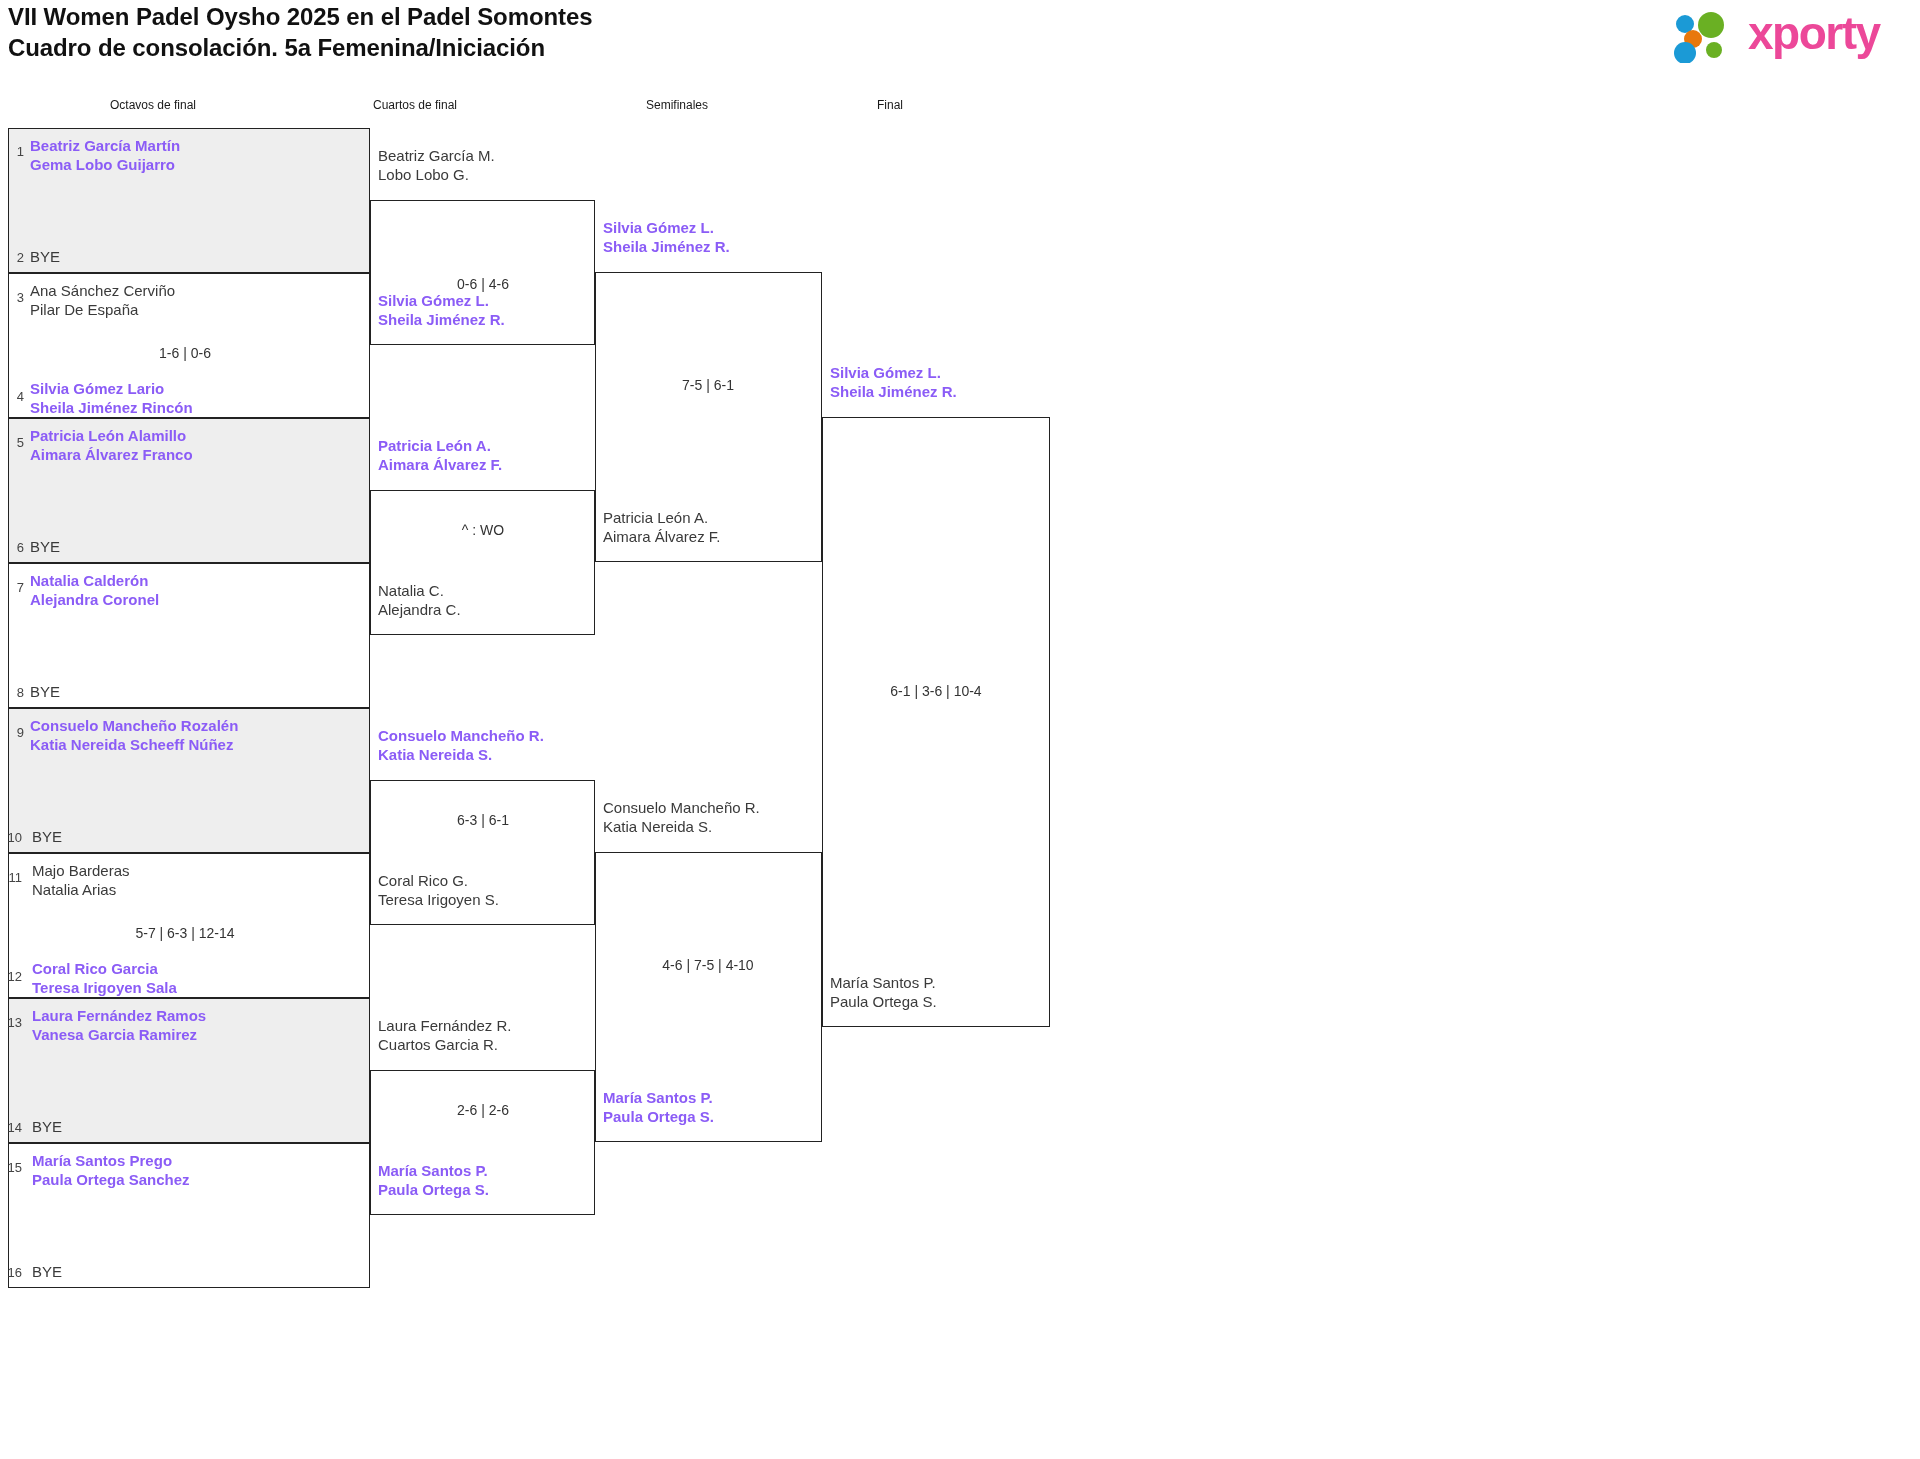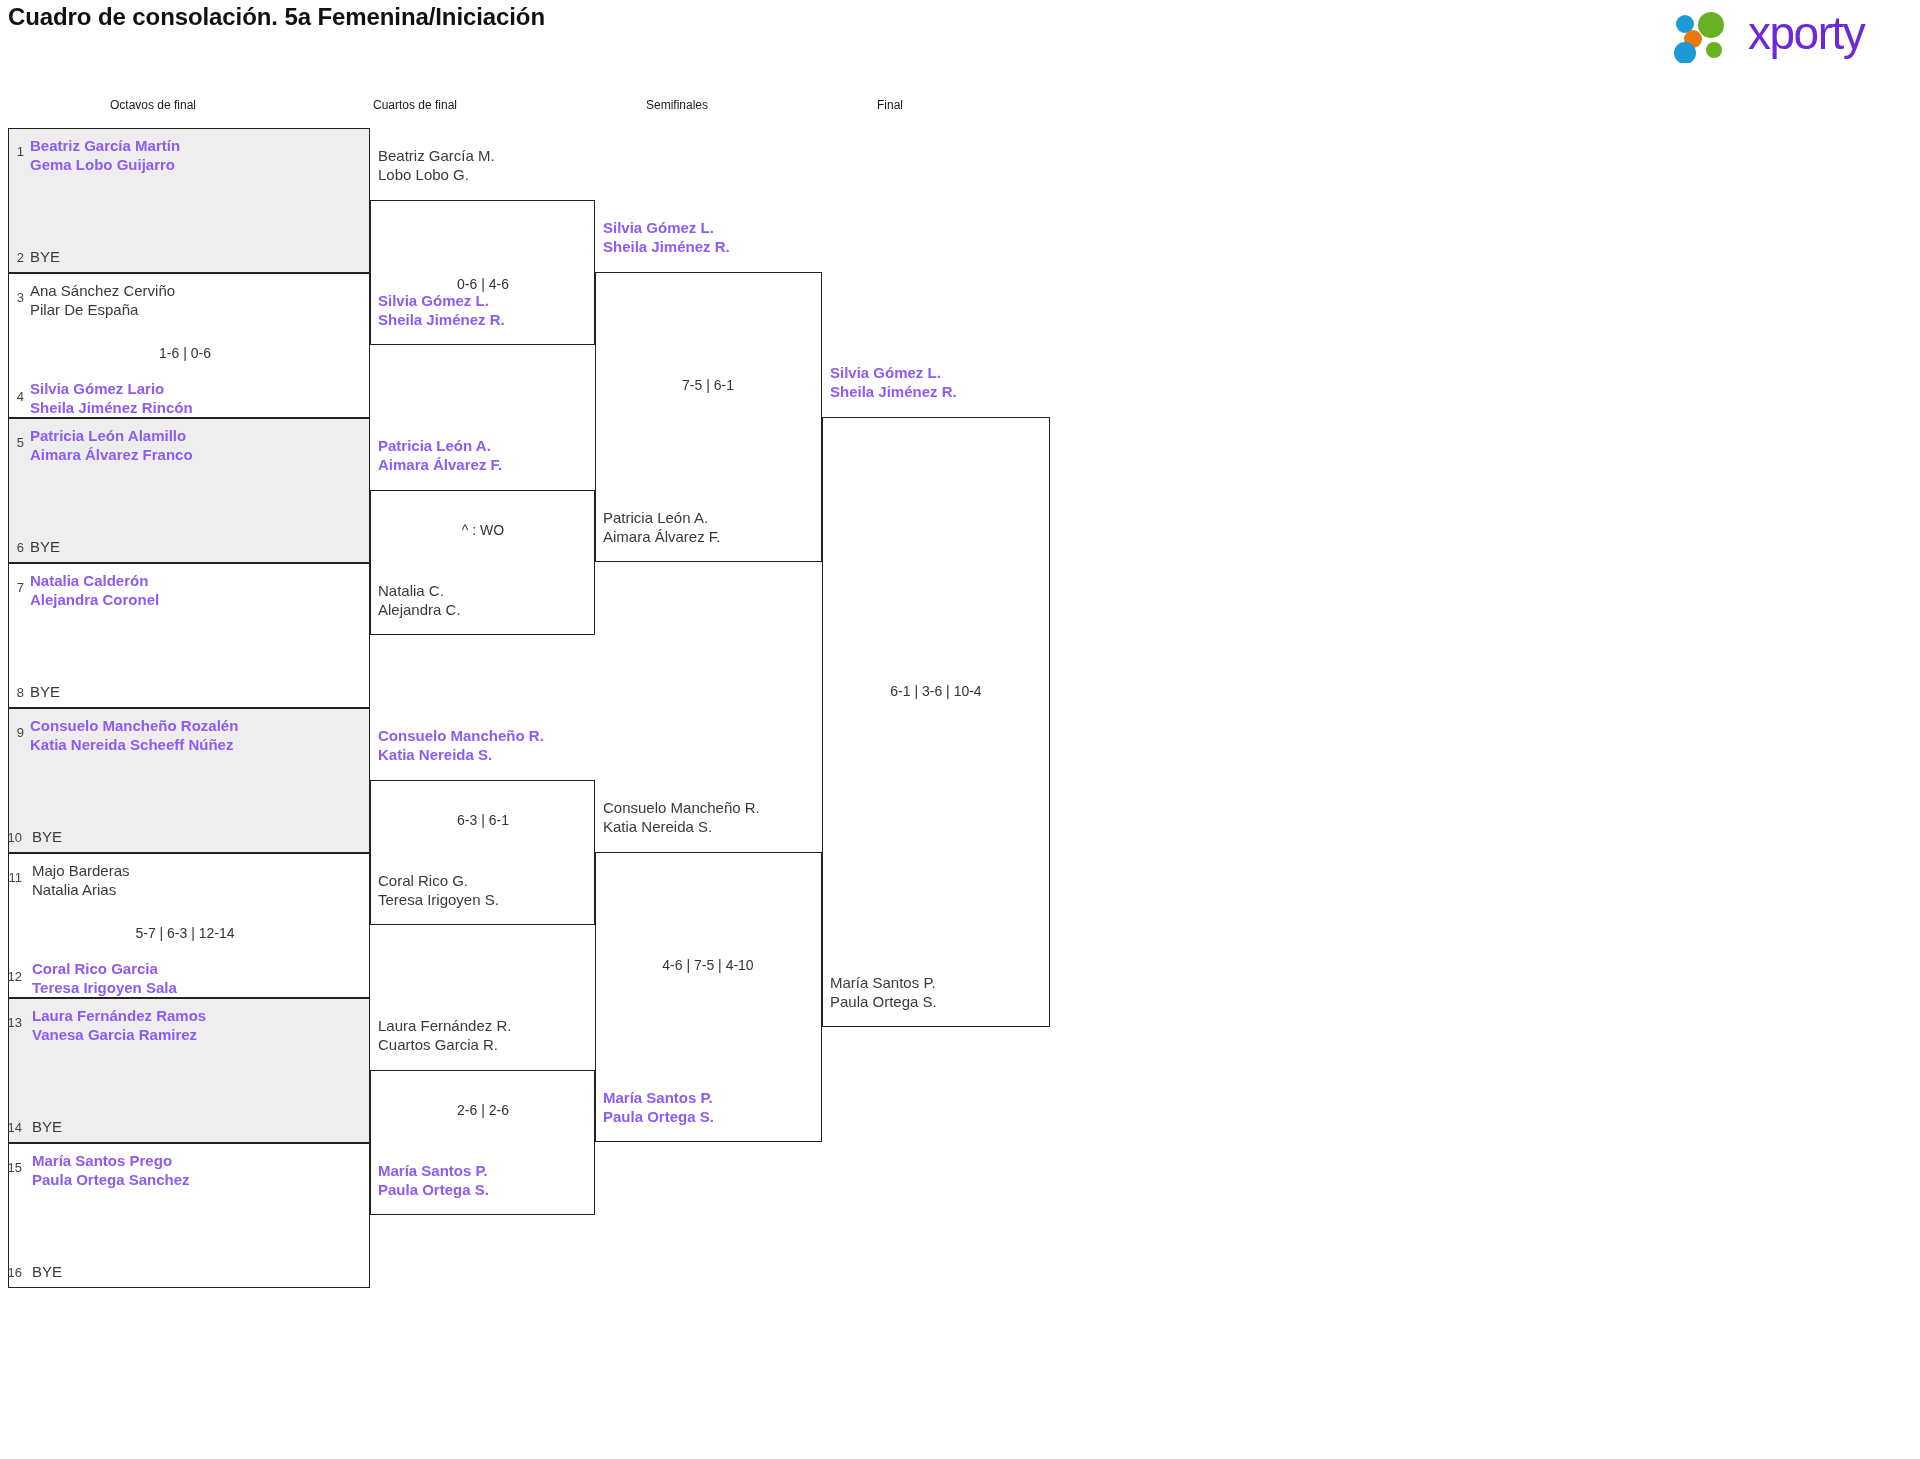--- a/index.html
+++ b/index.html
@@ -36,22 +36,22 @@
   
   #logo {
     position: absolute;
     right: 18px; top: 6px;
     width: 230px; height: 58px;
   }
   #logo-text {
     position: absolute;
     left: 76px; top: 2px;
     font-size: 46px;
-    font-weight: normal;
-    color: #6d28d9;
+    font-weight: bold;
+    color: #ec4899;
     letter-spacing: -1.5px;
     line-height: 50px;
   }
 
   
   .round-header {
     position: absolute;
     font-size: 12px;
     color: #1a1a1a;
     text-align: center;
@@ -110,20 +110,21 @@
     box-sizing: border-box;
     border: 1px solid #222;
     background: transparent;
   }
 </style>
 </head>
 <body>
 
 <div id="header">
   <div id="title-block">
+    <div>VII Women Padel Oysho 2025 en el Padel Somontes</div>
     <div>Cuadro de consolación. 5a Femenina/Iniciación</div>
   </div>
 
   <div id="logo">
     <svg width="74" height="52" viewBox="0 0 74 52" style="position:absolute;left:0;top:5px;">
       <circle cx="13" cy="13" r="9" fill="#1b9ad6"></circle>
       <circle cx="39" cy="14" r="13" fill="#6ab023"></circle>
       <circle cx="21" cy="28" r="9" fill="#e8780c"></circle>
       <circle cx="13" cy="42" r="11" fill="#1b9ad6"></circle>
       <circle cx="42" cy="39" r="8" fill="#6ab023"></circle>

